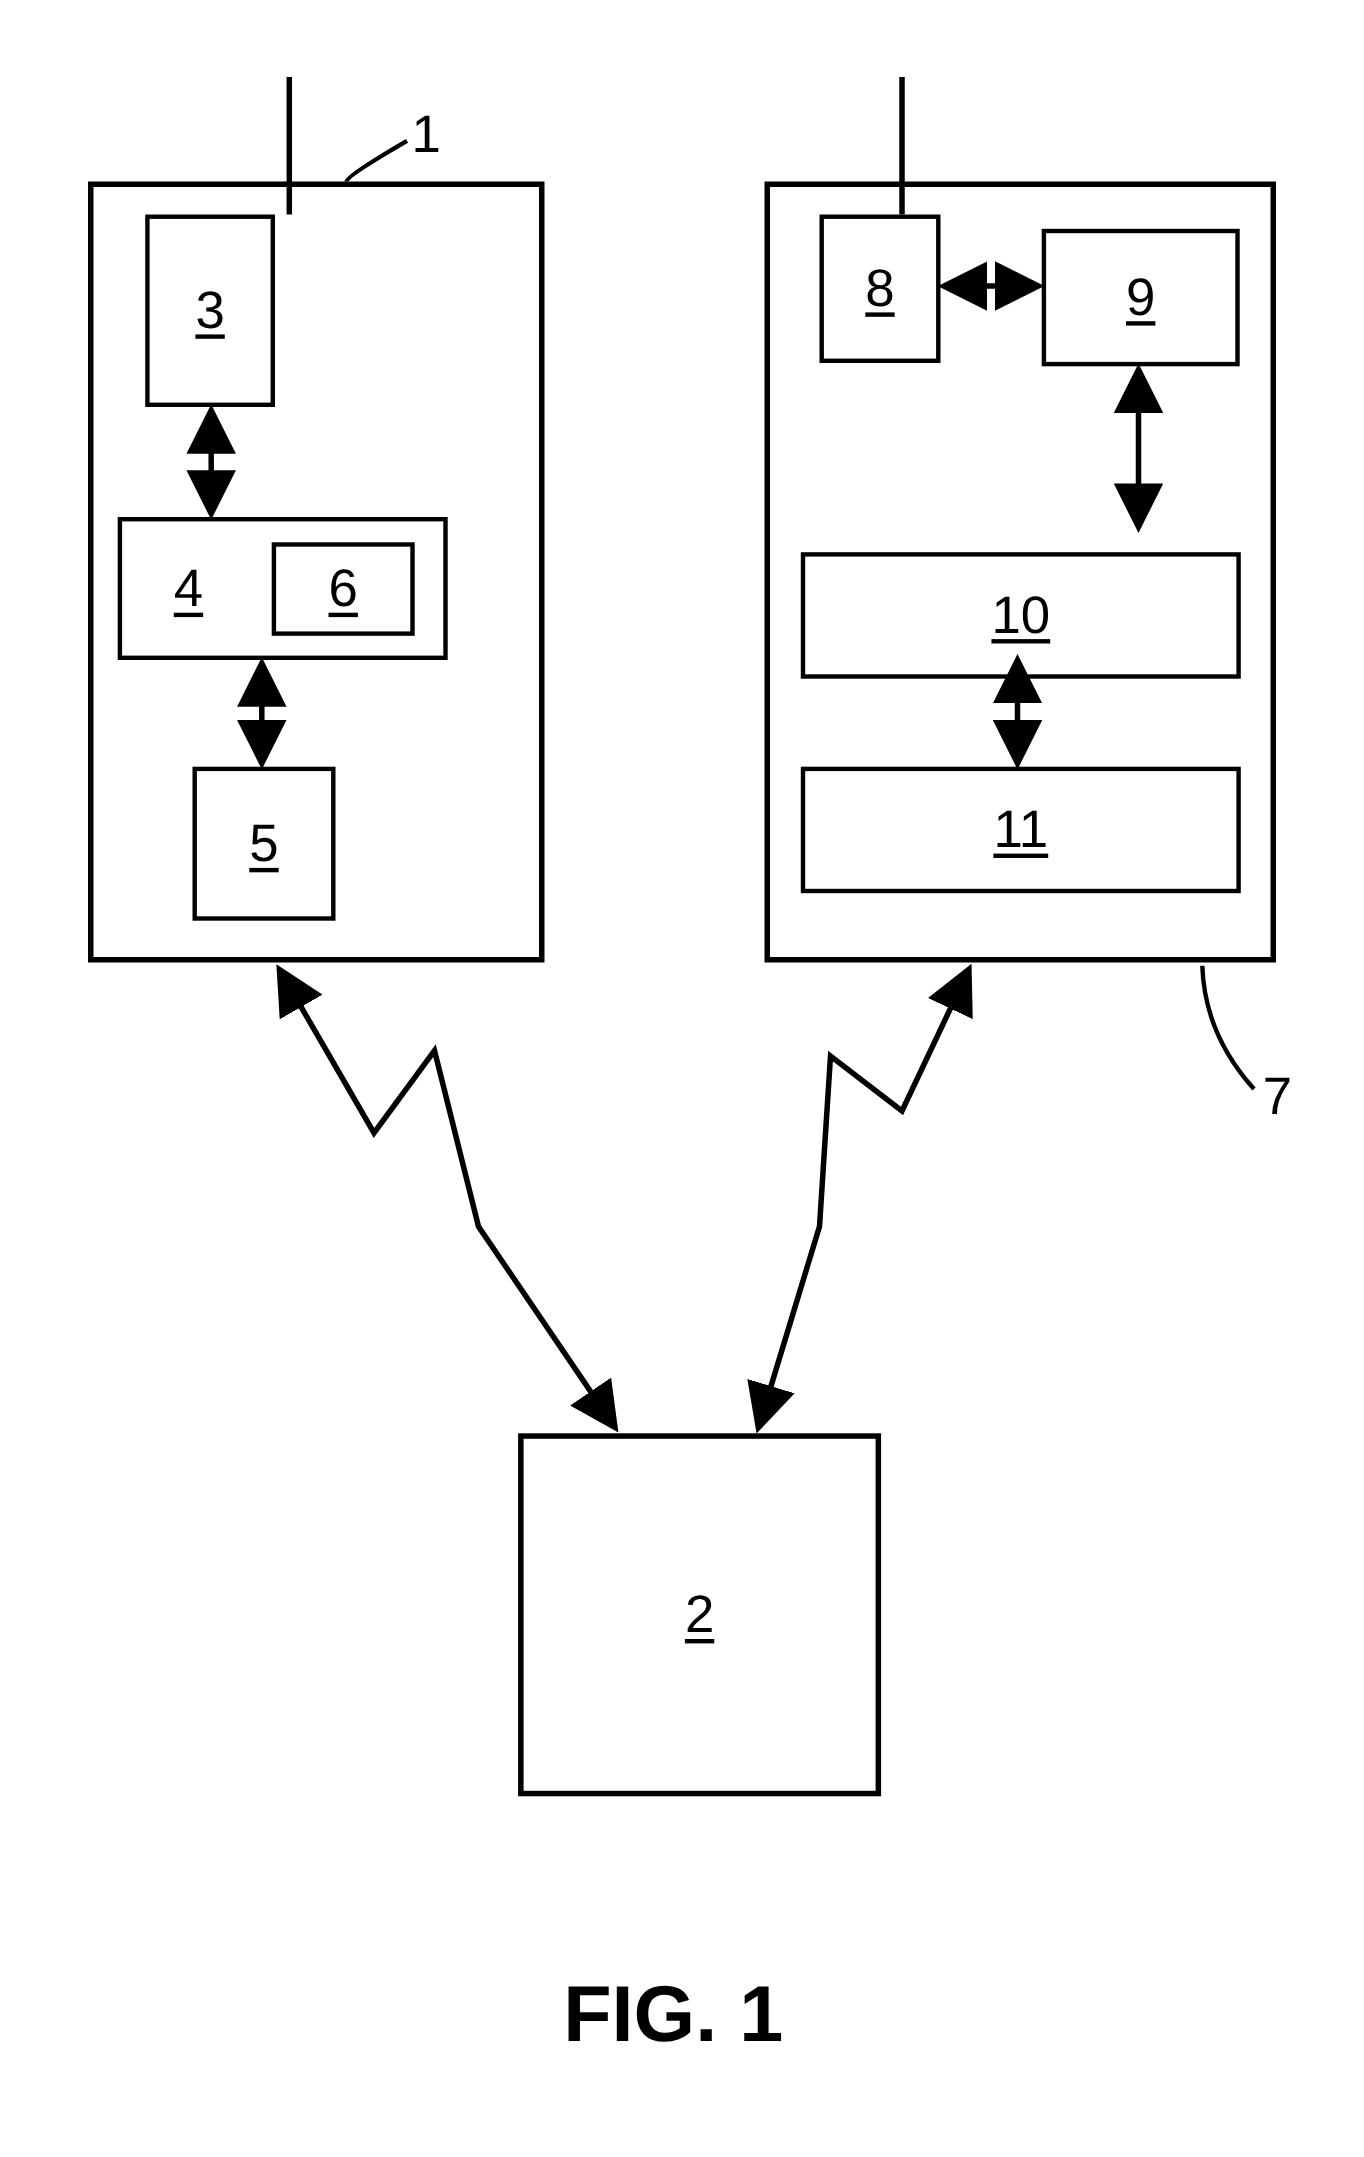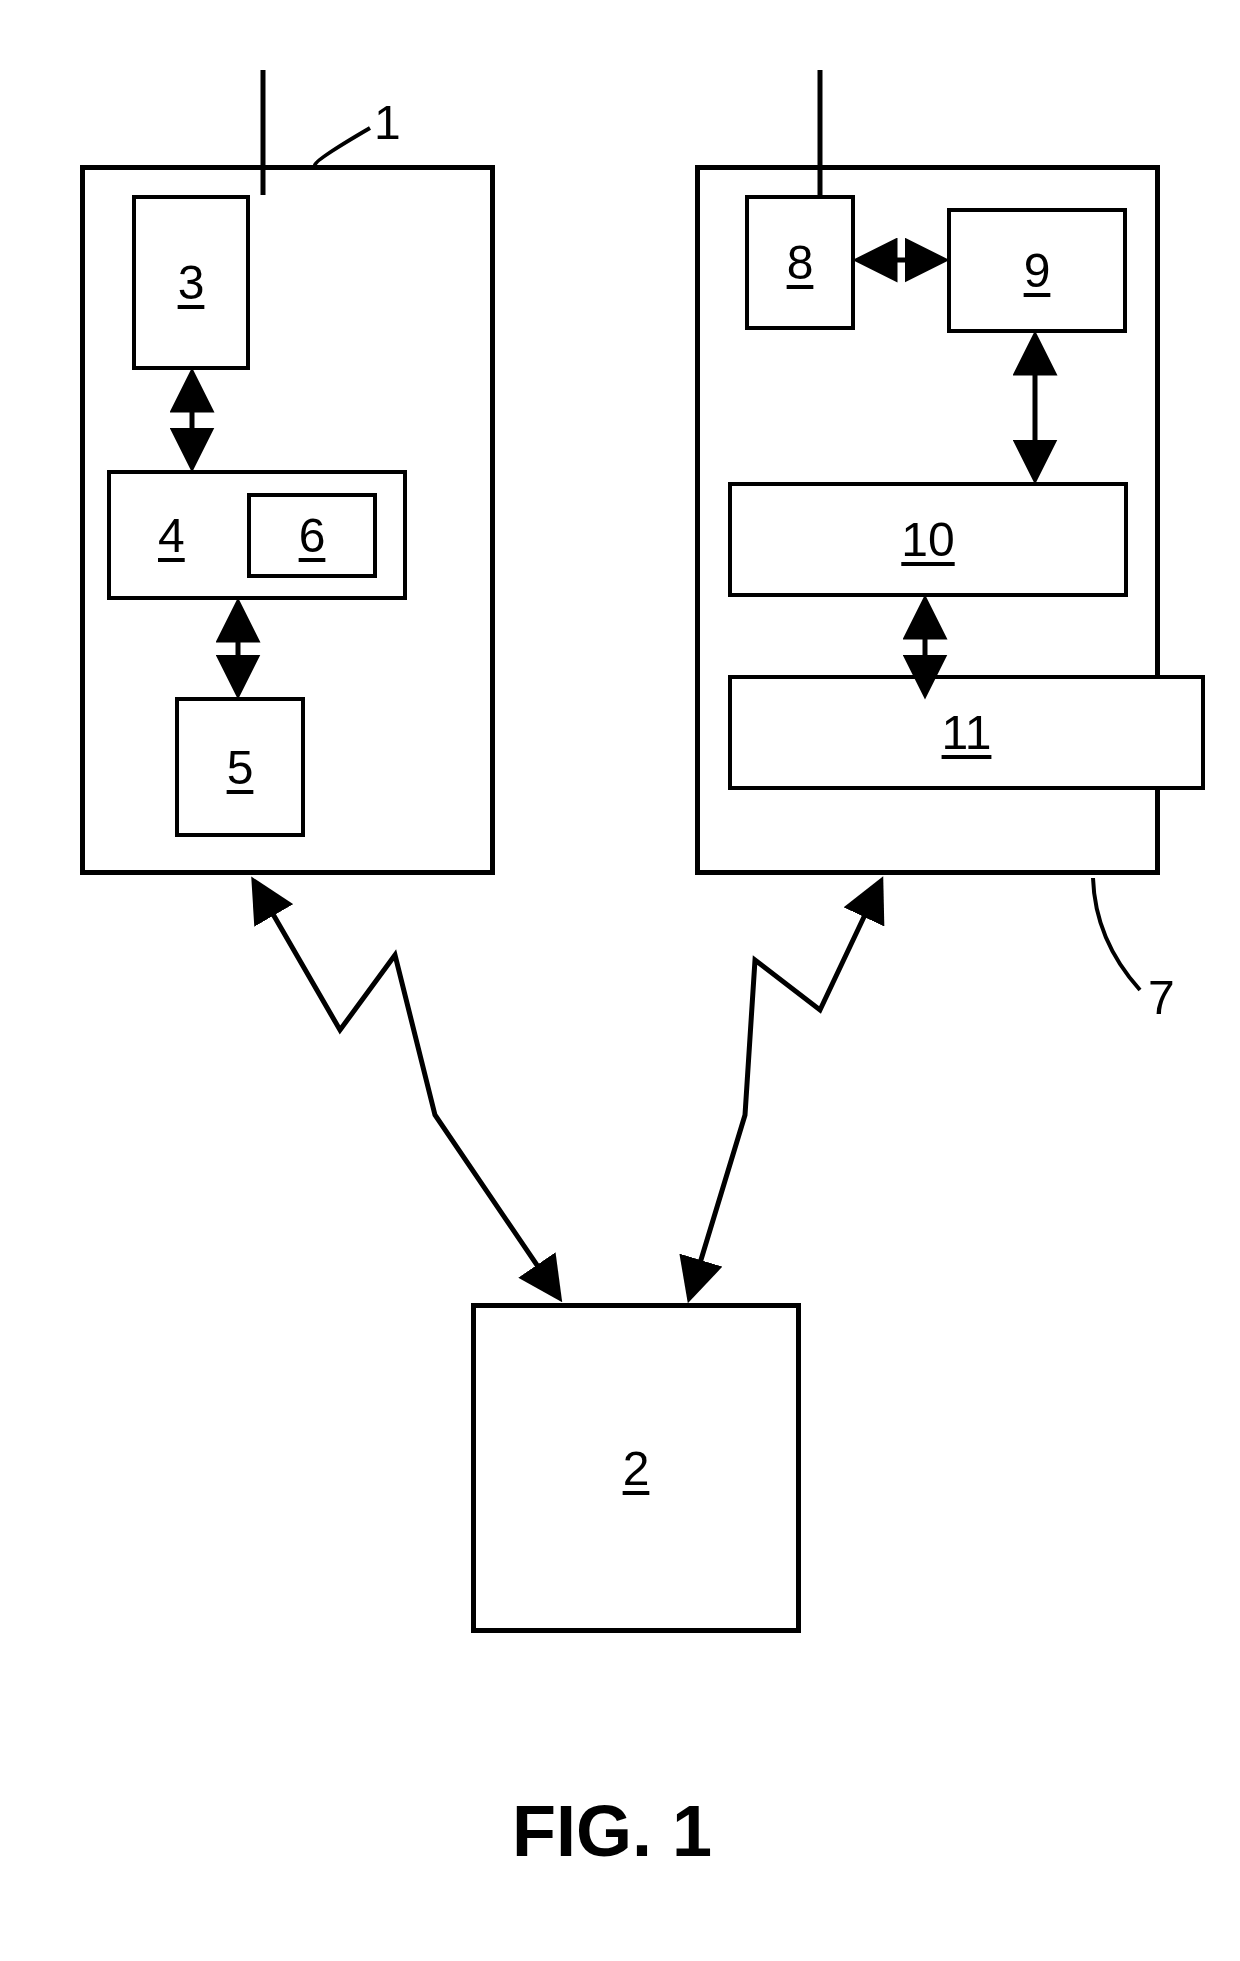--- a/index.html
+++ b/index.html
@@ -65,25 +65,25 @@
 <div class="box" style="left:695px; top:165px; width:465px; height:710px; border-width:5px;"></div>
 
 <div class="box" style="left:745px; top:195px; width:110px; height:135px;">
   <span class="label">8</span>
 </div>
 
 <div class="box" style="left:947px; top:208px; width:180px; height:125px;">
   <span class="label">9</span>
 </div>
 
-<div class="box" style="left:728px; top:482px; width:400px; height:115px;">
+<div class="box" style="left:728px; top:502px; width:400px; height:115px;">
   <span class="label">10</span>
 </div>
 
-<div class="box" style="left:728px; top:675px; width:477px; height:115px;justify-content:center;">
+<div class="box" style="left:728px; top:697px; width:400px; height:115px;justify-content:center;">
   <span class="label">11</span>
 </div>
 
 <div class="box" style="left:471px; top:1303px; width:330px; height:330px; border-width:5px;">
   <span class="label">2</span>
 </div>
 
 <span class="label-ext" style="position:absolute; left:374px; top:95px;">1</span>
 
 <span class="label-ext" style="position:absolute; left:1148px; top:970px;">7</span>

